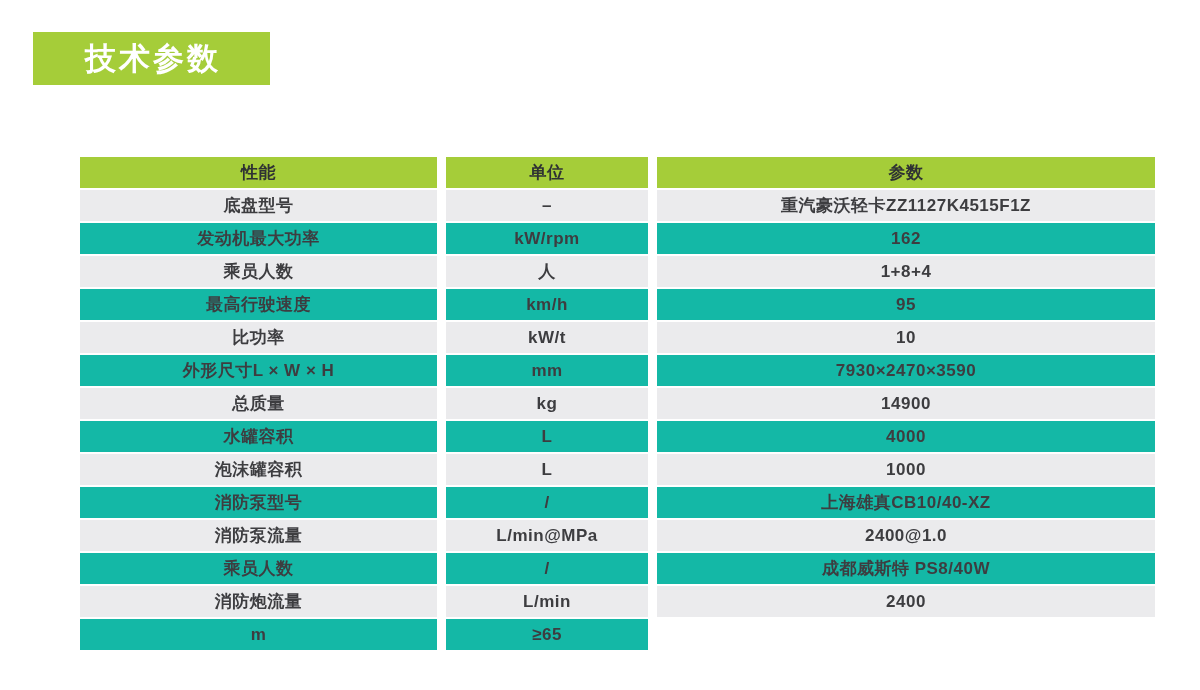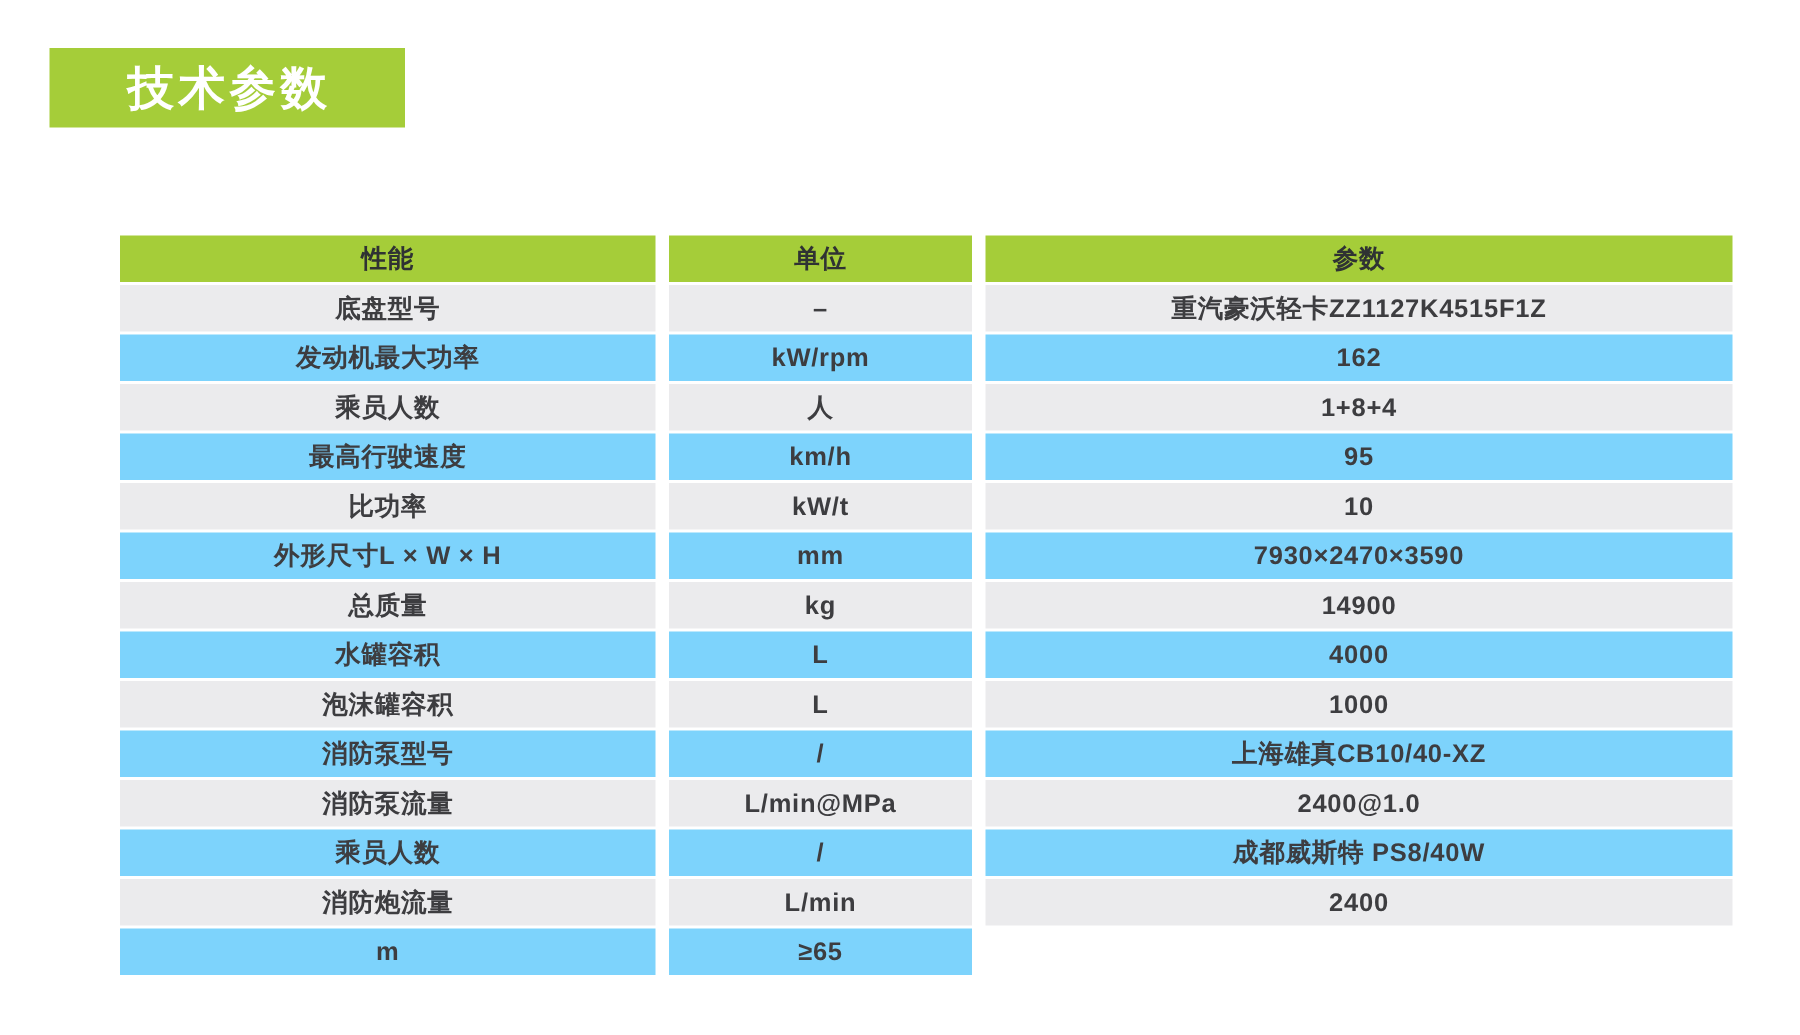--- a/index.html
+++ b/index.html
@@ -65,21 +65,21 @@
     font-size: 17px;
     color: #2f3233;
   }
 
   .td {
     color: #3d3d40;
     font-weight: bold;
   }
 
   .row-light { background: #ebebed; }
-  .row-dark  { background: #7dd3fc; }
+  .row-dark  { background: #14b8a6; }
 </style>
 </head>
 <body>
 
 <div class="page">
 
   <div class="title-badge" style="background: rgb(165, 205, 57);">
     <span>技术参数</span>
   </div>
 

